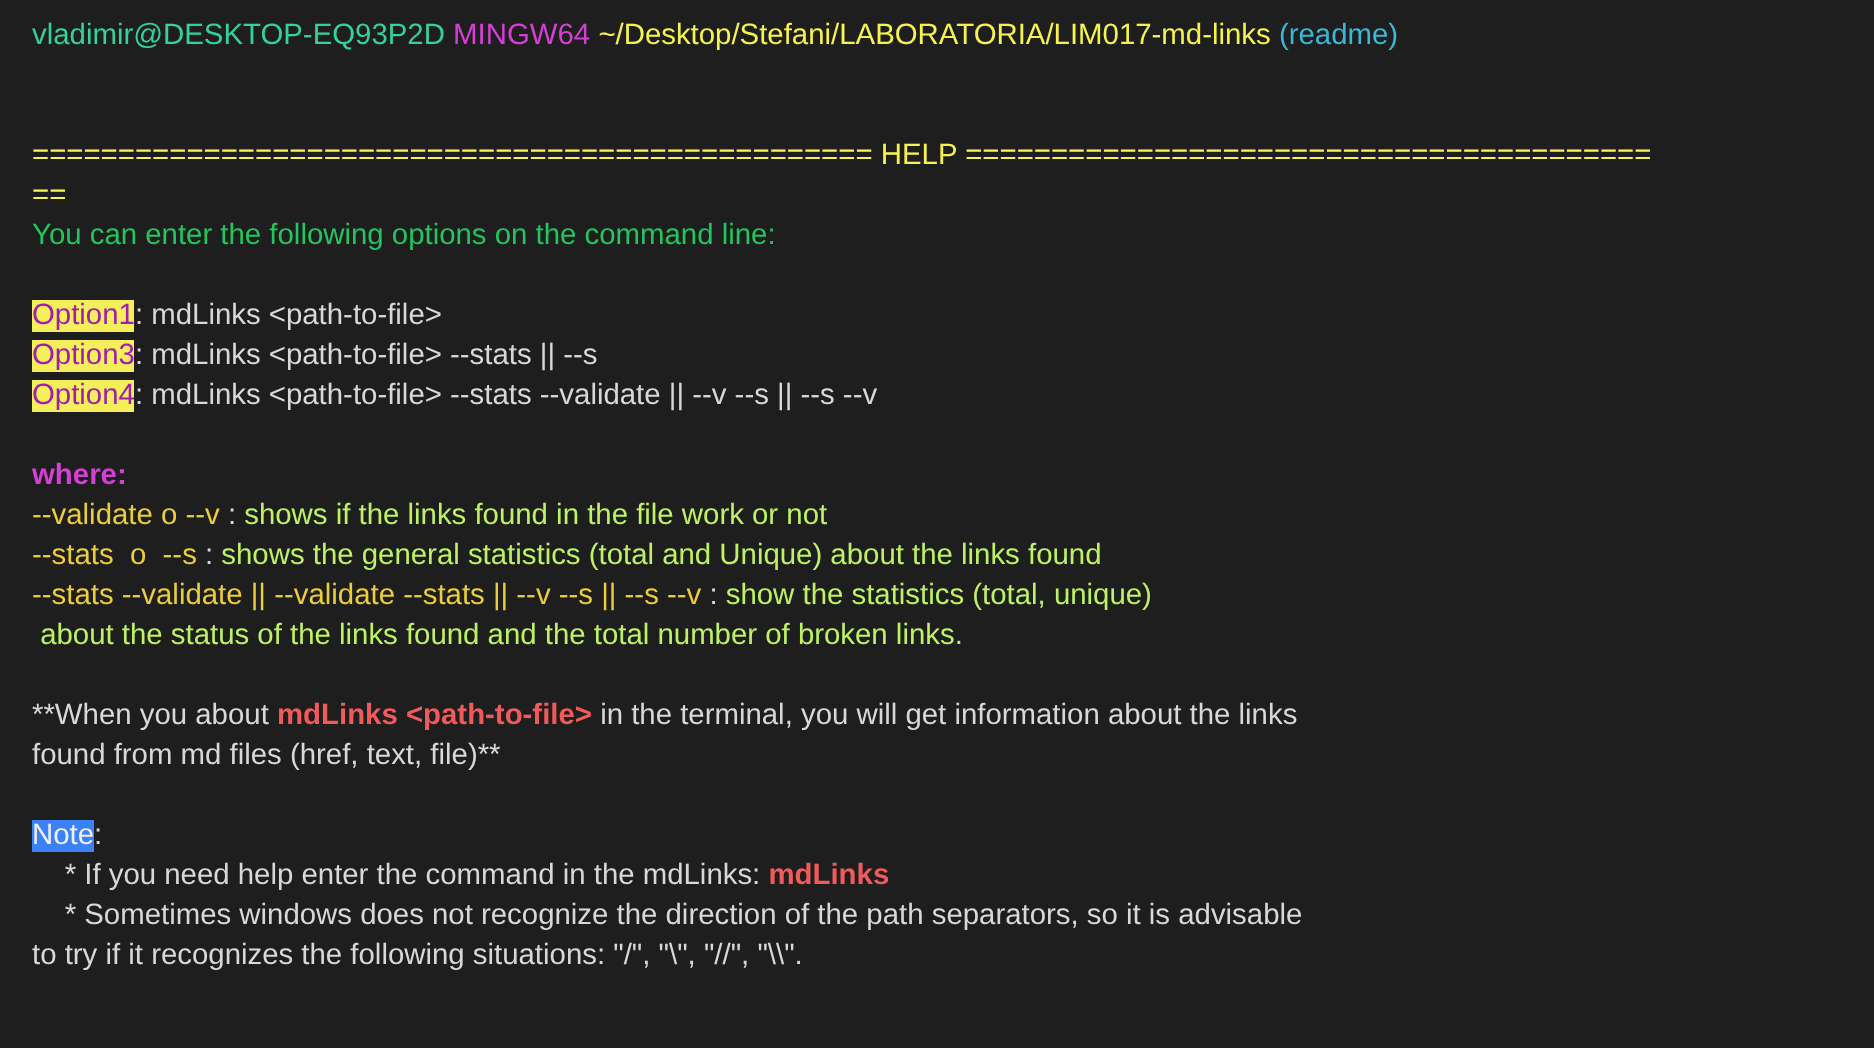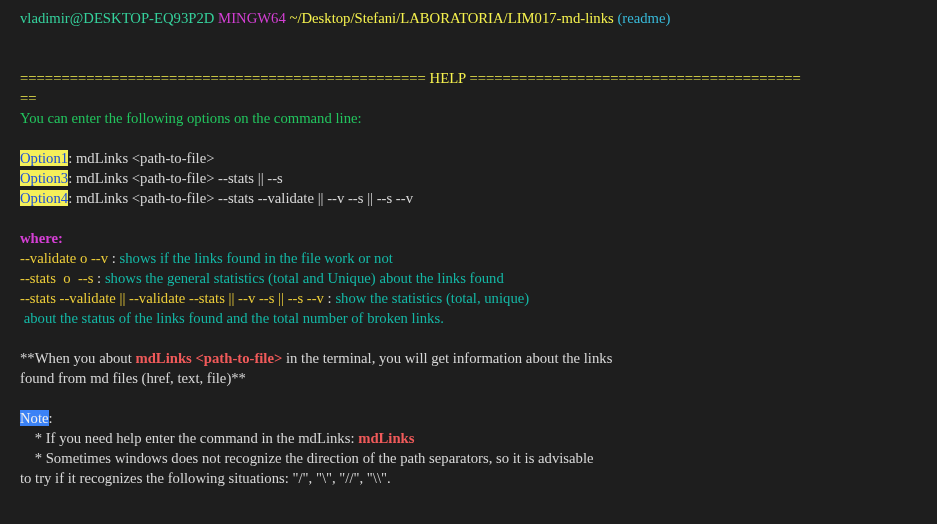--- a/index.html
+++ b/index.html
@@ -21,40 +21,41 @@
     background: #1e1e1e;
     padding: 8px 0 0 0;
     box-sizing: border-box;
   }
   .line {
     display: block;
     white-space: pre;
     font-size: 14.7px;
     line-height: 20px;
     letter-spacing: 0px;
-    padding-left: 20px;
+    padding-left: 0;
     color: #d8d8d8;
-    font-family: Liberation Serif, serif;
+    font-family: Liberation Sans, sans-serif;
+    margin-left: 16px;
   }
   .blank { display: block; height: 20px; }
 
   
   .c-green   { color: #35d19c; }
-  .c-green2  { color: #14b8a6; }
+  .c-green2  { color: #bef264; }
   .c-magenta { color: #d43fd4; }
   .c-pink    { color: #22c55e; }
   .c-yellow  { color: #f6f24e; }
   .c-cyan    { color: #38b9d8; }
   .c-white   { color: #d8d8d8; }
   .c-red     { color: #f05a5a; font-weight: bold; }
   .c-amber   { color: #eccd3a; }
 
   .hl-yellow {
     background: #f4ef5a;
-    color: #1d4ed8;
+    color: #a21caf;
   }
   .hl-magenta {
     background: #3b82f6;
     color: #f0f0f0;
   }
   .bold { font-weight: bold; text-align: right; }
 </style>
 </head>
 <body>
 

